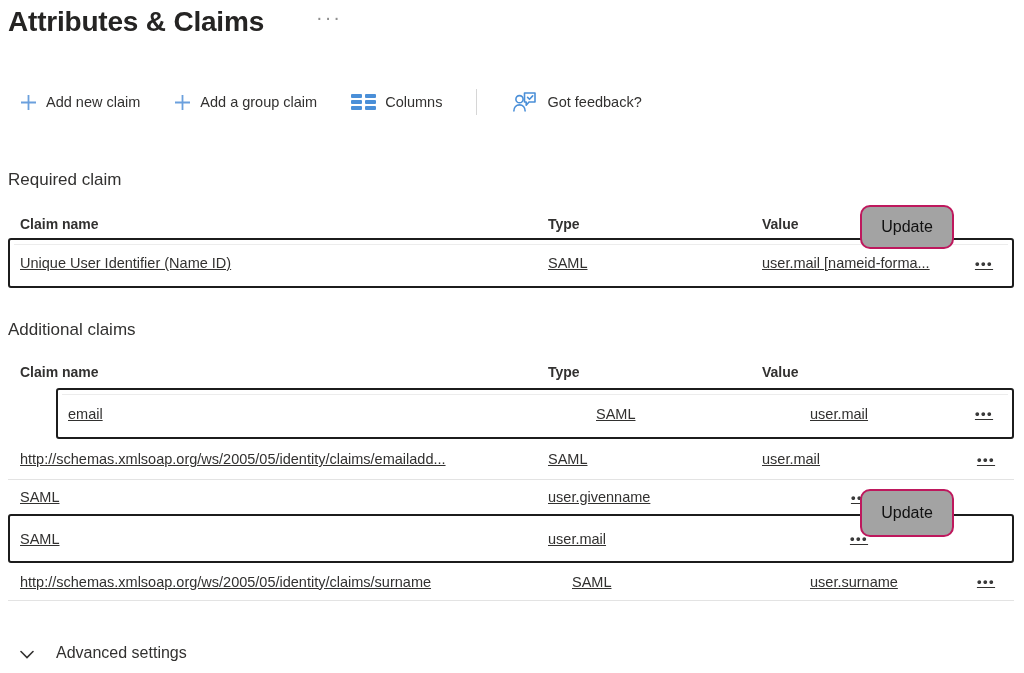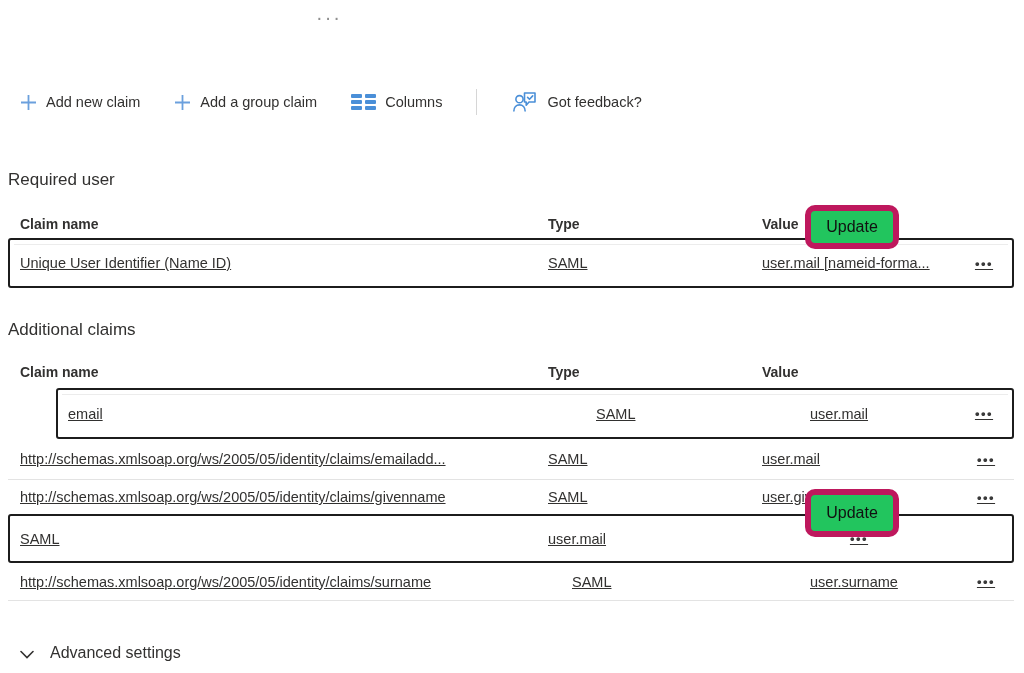--- a/index.html
+++ b/index.html
@@ -39,34 +39,35 @@
   .sep { border-bottom:1px solid #e3e3e3; }
 
   #required-rows .trow { height:50px; }
   #additional-rows .trow:nth-child(1) { height:51px;margin-left:48px; }
   #additional-rows .trow:nth-child(2) { height:41px; }
   #additional-rows .trow:nth-child(3) { height:34px; }
   #additional-rows .trow:nth-child(4) { height:49px; }
   #additional-rows .trow:nth-child(5) { height:38px;gap:24px; }
 
   
-  .note { position:absolute; left:805px; width:94px; background:#22c55e; border:6px solid #be185d; border-radius:10px; display:flex; align-items:center; justify-content:center; font-size:16px; color:#111; z-index:5; }
+  .note { position:absolute; left:860px; width:94px; background:#a3a3a3; border:2px solid #be185d; border-radius:10px; display:flex; align-items:center; justify-content:center; font-size:16px; color:#111; z-index:5; }
   #note-update-1 { top:205px; height:44px; }
   #note-add { top:356px; height:50px; }
   #note-update-2 { top:489px; height:48px; }
 
   
-  .advanced { position:absolute; left:20px; top:644px; display:flex; align-items:center; gap:16px; font-size:16px; color:#323130; cursor:pointer; }
+  .advanced { position:absolute; left:20px; top:644px; display:flex; align-items:center; gap:22px; font-size:16px; color:#323130; cursor:pointer; }
   .chevron-icon svg { display:block; margin-top:2px; }
 </style>
 </head>
 <body>
 
 <div class="page">
 
+  <div class="title">Attributes &amp; Claims</div>
   <div class="title-more">···</div>
 
   <div class="toolbar">
     <div class="tb-item">
       <span class="plus-icon">
         <svg width="17" height="17" viewBox="0 0 17 17">
             <path d="M8.5 1v15M1 8.5h15" stroke="#6ba0dd" stroke-width="1.8" fill="none"></path>
           </svg>
       </span>
       <span>Add new claim</span>
@@ -97,21 +98,21 @@
           <circle cx="8.5" cy="9.2" r="3.6"></circle>
           <path d="M2.8 21.5c0-4.2 2.6-6.6 5.7-6.6s5.7 2.4 5.7 6.6"></path>
           <path d="M13.5 3h10.5v9h-6l-2.8 3.2V12h-1.7z" stroke-linejoin="round"></path>
           <path d="M16.6 7.4l1.9 1.9 3.2-3.4" stroke-linejoin="round" stroke-linecap="round"></path>
         </svg>
       </span>
       <span>Got feedback?</span>
     </div>
   </div>
 
-  <div class="section-heading" id="required-heading">Required user</div>
+  <div class="section-heading" id="required-heading">Required claim</div>
 
   <div class="tbl" id="required-table">
     <div class="thead">
       <span>Claim name</span>
       <span>Type</span>
       <span>Value</span>
       <span></span>
     </div>
     <div id="required-rows">
         <div class="trow boxed first">
@@ -139,21 +140,20 @@
           <span class="cell value">user.mail</span>
           <span class="cell menu">•••</span>
         </div>
         <div class="trow sep">
           <span class="cell name">http://schemas.xmlsoap.org/ws/2005/05/identity/claims/emailadd...</span>
           <span class="cell type">SAML</span>
           <span class="cell value">user.mail</span>
           <span class="cell menu">•••</span>
         </div>
         <div class="trow">
-          <span class="cell name">http://schemas.xmlsoap.org/ws/2005/05/identity/claims/givenname</span>
           <span class="cell type">SAML</span>
           <span class="cell value">user.givenname</span>
           <span class="cell menu">•••</span>
         </div>
         <div class="trow boxed">
           <span class="cell type">SAML</span>
           <span class="cell value">user.mail</span>
           <span class="cell menu">•••</span>
         </div>
         <div class="trow sep">

